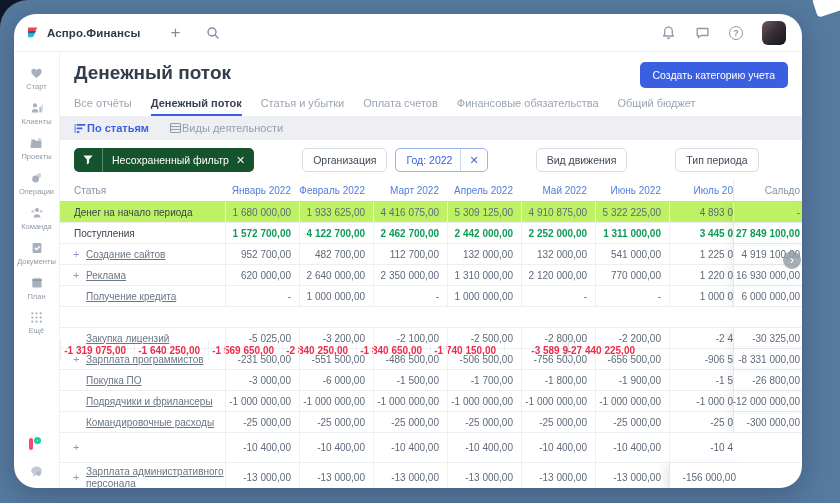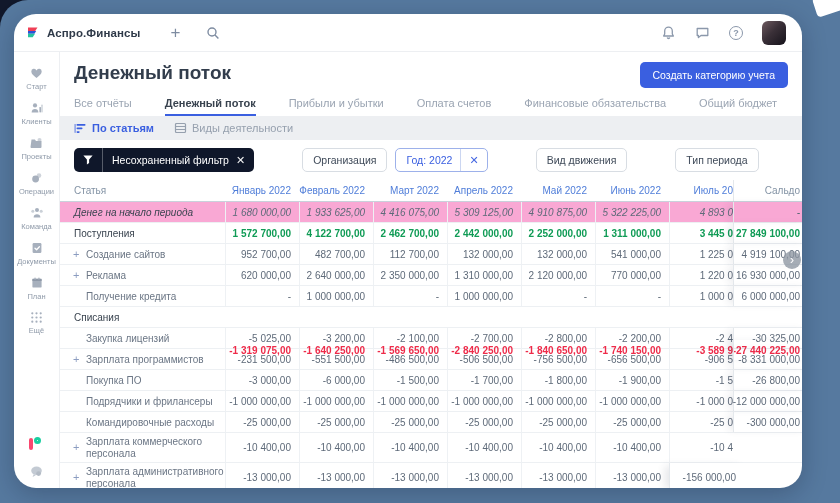--- a/index.html
+++ b/index.html
@@ -34,30 +34,30 @@
   .side-bottom{margin-top:auto;display:flex;flex-direction:column;align-items:center;gap:14px;}
   .aspro-logo{position:relative;width:16px;height:14px;}
   .aspro-logo .bar{position:absolute;left:0;top:1px;width:4px;height:12px;border-radius:2px;background:#f9476f;}
   .aspro-logo .ring{position:absolute;left:5px;top:0;width:7px;height:7px;border:3px solid #19cfa0;border-radius:50%;}
   
   .main{flex:1;min-width:0;display:flex;flex-direction:column;}
   .pagehead{display:flex;align-items:flex-start;justify-content:space-between;padding:10px 14px 0;}
   .pagehead h1{margin:0;font-size:19px;font-weight:bold;color:#323d4c;}
   .create-btn{background:#3a5fe0;color:#fff;font-size:10.5px;border:none;border-radius:5px;
               padding:7px 13px;cursor:pointer;}
-  .tabs{display:flex;gap:33px;padding:9px 14px 0;font-size:11px;}
+  .tabs{display:flex;gap:19px;padding:9px 14px 0;font-size:11px;}
   .tab{color:#9aa4b2;padding-bottom:7px;cursor:pointer;white-space:nowrap;}
   .tab.active{color:#39434f;font-weight:bold;border-bottom:2px solid #3a5fe0;padding-bottom:5px;}
   .subtabs{background:#edeff2;display:flex;align-items:center;gap:20px;padding:6px 14px;font-size:11px;flex:none;}
-  .subtab{display:flex;align-items:center;gap:5px;color:#96a0ae;cursor:pointer;}
+  .subtab{display:flex;align-items:center;color:#96a0ae;cursor:pointer;}
   .subtab.active{color:#3a5fe0;font-weight:bold;}
   
   .filterbar{display:flex;align-items:center;gap:8px;padding:8px 14px;flex:none;}
   .chip{height:24px;display:flex;align-items:center;font-size:10.5px;border-radius:5px;cursor:pointer;white-space:nowrap;}
-  .chip.primary{background:#0f172a;color:#fff;}
+  .chip.primary{background:#14532d;color:#fff;}
   .chip.primary .fseg{padding:0 8px;height:100%;display:flex;align-items:center;border-right:1px solid rgba(255,255,255,.3);}
   .chip.primary .tseg{padding:0 9px;display:flex;gap:7px;align-items:center;}
   .chip.plain{border:1px solid #d8dde3;color:#3f4a59;padding:0 10px;margin-left:40px;}
   .chip.outline{border:1px solid #9db1ea;color:#3a5fe0;padding:0 0 0 10px;}
   .chip.outline .x{border-left:1px solid #c9d4f1;margin-left:8px;padding:0 8px;height:100%;display:flex;align-items:center;}
   .chip .x{opacity:.95;font-size:11px;}
   .fb-plus{font-size:17px;color:#8291a3;margin-left:2px;cursor:pointer;line-height:1;}
   .fb-book{cursor:pointer;display:flex;margin-left:2px;}
   .fb-right{margin-left:auto;display:flex;gap:14px;align-items:center;}
   .fb-right span{display:flex;cursor:pointer;}
@@ -69,24 +69,24 @@
   .trow.thead .cs{color:#8292a4;font-weight:normal;box-shadow:none;}
   .ca{width:165px;flex:none;height:100%;display:flex;align-items:center;padding-left:14px;overflow:hidden;}
   .cv{width:74px;flex:none;height:100%;display:flex;align-items:center;justify-content:flex-end;
       padding-right:8px;border-left:1px solid #eef1f4;white-space:nowrap;overflow:hidden;}
   .cv.jul{width:64px;padding-right:0;}
   .cs{width:79px;flex:none;height:100%;display:flex;align-items:center;justify-content:flex-end;
       padding-right:12px;border-left:1px solid #e4e8ec;white-space:nowrap;position:relative;
       box-shadow:-7px 0 9px -3px rgba(50,60,80,.12);font-weight:normal;}
   .trow .ca .lab{color:#39434f;}
   .trow.sub .ca{padding-left:13px;}
-  .trow.sub .ca .lab{color:#6b7685;}
+  .trow.sub .ca .lab{color:#6b7685;text-decoration:underline;}
   .exp{width:13px;flex:none;color:#8b9cc0;font-size:11px;}
   .noexp{width:13px;flex:none;}
-  .trow.opening{background:#f9a8d4;font-style:italic;}
+  .trow.opening{background:#bef264;}
   .trow.income .cv,.trow.income .cs{color:#0f9b55;font-weight:bold;}
   .trow.expense .cv,.trow.expense .cs{color:#ee2b49;font-weight:bold;margin-top:33px;}
   .trow.tall{height:30px;}
   .trow.tall .ca{line-height:1.2;}
   .scroll-next{position:absolute;left:723px;top:71px;width:18px;height:18px;border:none;border-radius:50%;
                background:rgba(141,150,161,.78);color:#fff;font-size:12px;line-height:16px;cursor:pointer;
                padding:0;z-index:5;}
   svg{display:block;}
 </style>
 </head>
@@ -236,21 +236,21 @@
       <div class="main">
 
         <div class="pagehead">
           <h1>Денежный поток</h1>
           <button class="create-btn">Создать категорию учета</button>
         </div>
 
         <div class="tabs" id="tabs">
             <span class="tab">Все отчёты</span>
             <span class="tab active">Денежный поток</span>
-            <span class="tab">Прибыли и убытки</span>
+            <span class="tab">Статья и убытки</span>
             <span class="tab">Оплата счетов</span>
             <span class="tab">Финансовые обязательства</span>
             <span class="tab">Общий бюджет</span>
           </div>
         <div class="subtabs" id="subtabs">
             <span class="subtab active">
               <span>
                 <svg width="13" height="11" viewBox="0 0 13 11">
                   <rect x="2.5" y="1" width="9" height="1.7" rx=".8" fill="#3a5fe0"></rect>
                   <rect x="2.5" y="4.6" width="6" height="1.7" rx=".8" fill="#3a5fe0"></rect>
@@ -411,41 +411,38 @@
                 <span class="cv">-</span>
                 <span class="cv">1 000 000,00</span>
                 <span class="cv">-</span>
                 <span class="cv">1 000 000,00</span>
                 <span class="cv">-</span>
                 <span class="cv">-</span>
                 <span class="cv jul">1 000 0</span>
                 <span class="cs">6 000 000,00</span>
               </div>
               <div class="trow expense">
-                <span class="ca">
-                  <span class="lab">Списания</span>
-                </span>
                 <span class="cv">-1 319 075,00</span>
                 <span class="cv">-1 640 250,00</span>
                 <span class="cv">-1 569 650,00</span>
                 <span class="cv">-2 840 250,00</span>
                 <span class="cv">-1 840 650,00</span>
                 <span class="cv">-1 740 150,00</span>
                 <span class="cv jul">-3 589 9</span>
                 <span class="cs">-27 440 225,00</span>
               </div>
               <div class="trow sub">
                 <span class="ca">
                   <span class="noexp"></span>
                   <span class="lab">Закупка лицензий</span>
                 </span>
                 <span class="cv">-5 025,00</span>
                 <span class="cv">-3 200,00</span>
                 <span class="cv">-2 100,00</span>
-                <span class="cv">-2 700,00</span>
+                <span class="cv">-2 500,00</span>
                 <span class="cv">-2 800,00</span>
                 <span class="cv">-2 200,00</span>
                 <span class="cv jul">-2 4</span>
                 <span class="cs">-30 325,00</span>
               </div>
               <div class="trow sub">
                 <span class="ca">
                   <span class="exp">+</span>
                   <span class="lab">Зарплата программистов</span>
                 </span>
@@ -496,21 +493,20 @@
                 <span class="cv">-25 000,00</span>
                 <span class="cv">-25 000,00</span>
                 <span class="cv">-25 000,00</span>
                 <span class="cv">-25 000,00</span>
                 <span class="cv jul">-25 0</span>
                 <span class="cs">-300 000,00</span>
               </div>
               <div class="trow sub tall">
                 <span class="ca">
                   <span class="exp">+</span>
-                  <span class="lab">Зарплата коммерческого персонала</span>
                 </span>
                 <span class="cv">-10 400,00</span>
                 <span class="cv">-10 400,00</span>
                 <span class="cv">-10 400,00</span>
                 <span class="cv">-10 400,00</span>
                 <span class="cv">-10 400,00</span>
                 <span class="cv">-10 400,00</span>
                 <span class="cv jul">-10 4</span>
               </div>
               <div class="trow sub tall">

